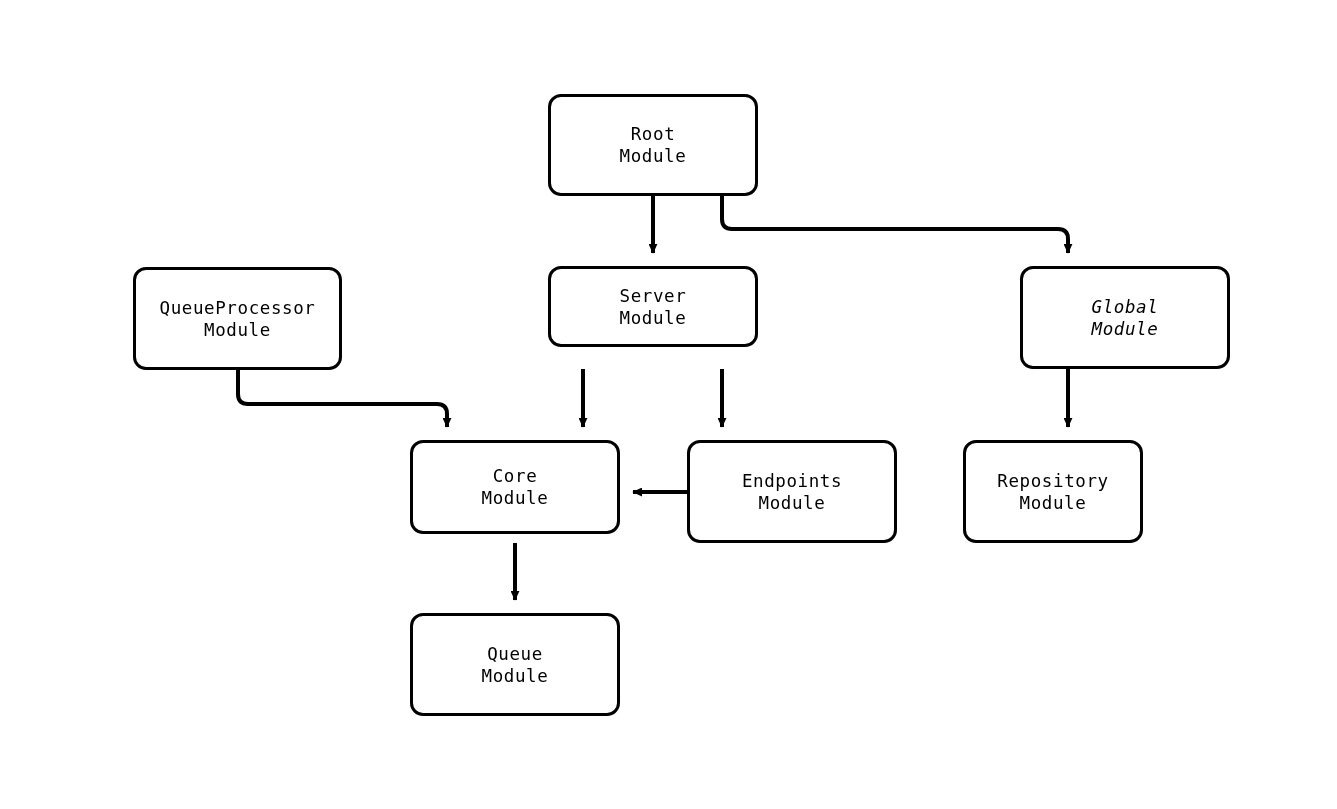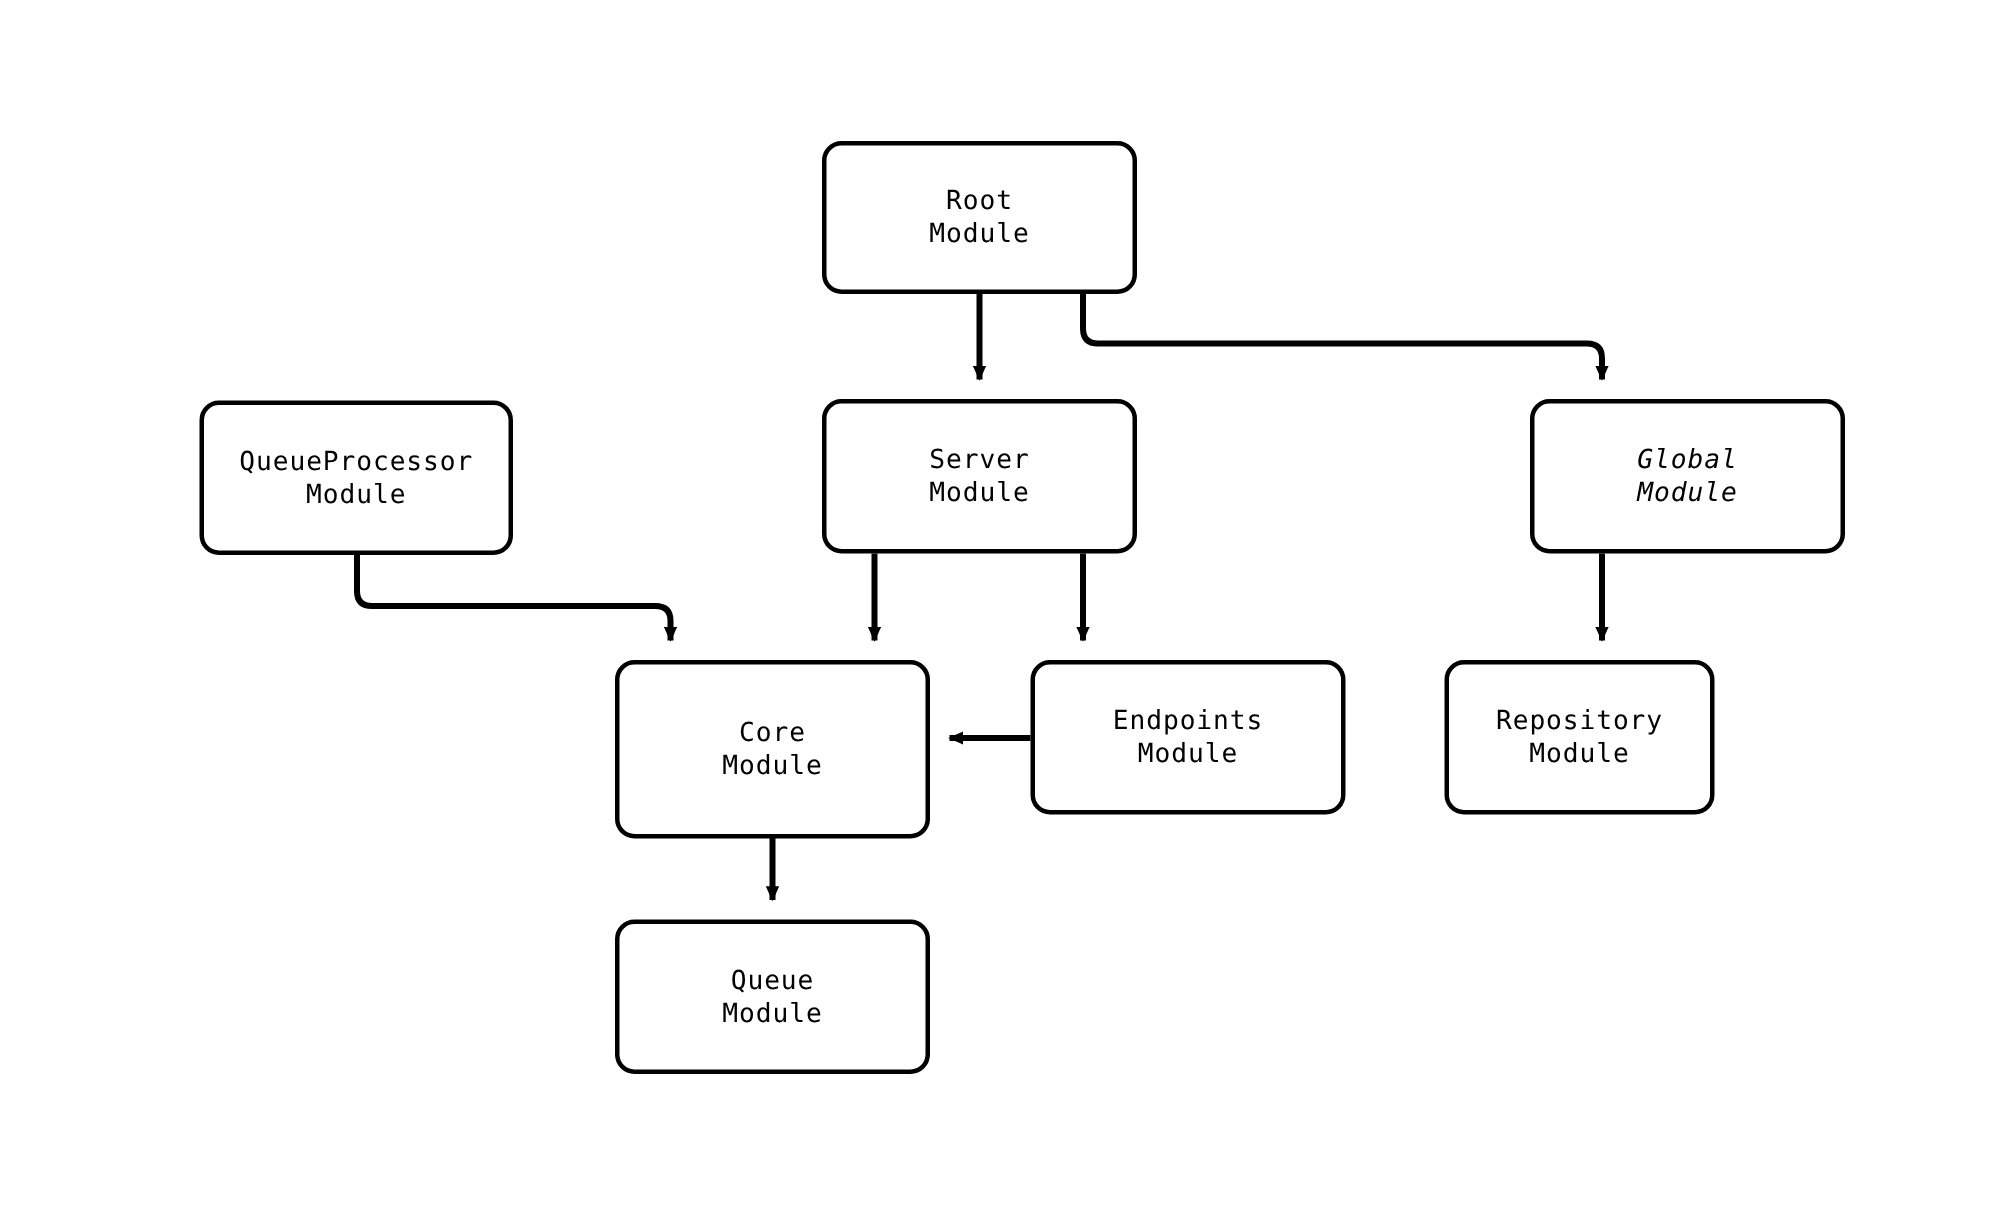--- a/index.html
+++ b/index.html
@@ -80,31 +80,31 @@
   <div class="node" style="left: 548px; top: 94px; width: 210px; height: 102px; background: rgb(255, 255, 255); border-color: rgb(0, 0, 0);">
     <div class="node-line">Root</div>
     <div class="node-line">Module</div>
   </div>
 
   <div class="node" style="left: 133px; top: 267px; width: 209px; height: 103px; background: rgb(255, 255, 255); border-color: rgb(0, 0, 0);">
     <div class="node-line">QueueProcessor</div>
     <div class="node-line">Module</div>
   </div>
 
-  <div class="node" style="left: 548px; top: 266px; width: 210px; height: 103px; background: rgb(255, 255, 255); border-color: rgb(0, 0, 0);">
+  <div class="node" style="left: 548px; top: 266px; width: 210px; height: 81px; background: rgb(255, 255, 255); border-color: rgb(0, 0, 0);">
     <div class="node-line">Server</div>
     <div class="node-line">Module</div>
   </div>
 
   <div class="node" style="left: 1020px; top: 266px; width: 210px; height: 103px; background: rgb(255, 255, 255); border-color: rgb(0, 0, 0); font-style: italic;">
     <div class="node-line">Global</div>
     <div class="node-line">Module</div>
   </div>
 
-  <div class="node" style="left: 410px; top: 440px; width: 210px; height: 119px; background: rgb(255, 255, 255); border-color: rgb(0, 0, 0);">
+  <div class="node" style="left: 410px; top: 440px; width: 210px; height: 94px; background: rgb(255, 255, 255); border-color: rgb(0, 0, 0);">
     <div class="node-line">Core</div>
     <div class="node-line">Module</div>
   </div>
 
   <div class="node" style="left: 687px; top: 440px; width: 210px; height: 103px; background: rgb(255, 255, 255); border-color: rgb(0, 0, 0);">
     <div class="node-line">Endpoints</div>
     <div class="node-line">Module</div>
   </div>
 
   <div class="node" style="left: 963px; top: 440px; width: 180px; height: 103px; background: rgb(255, 255, 255); border-color: rgb(0, 0, 0);">

